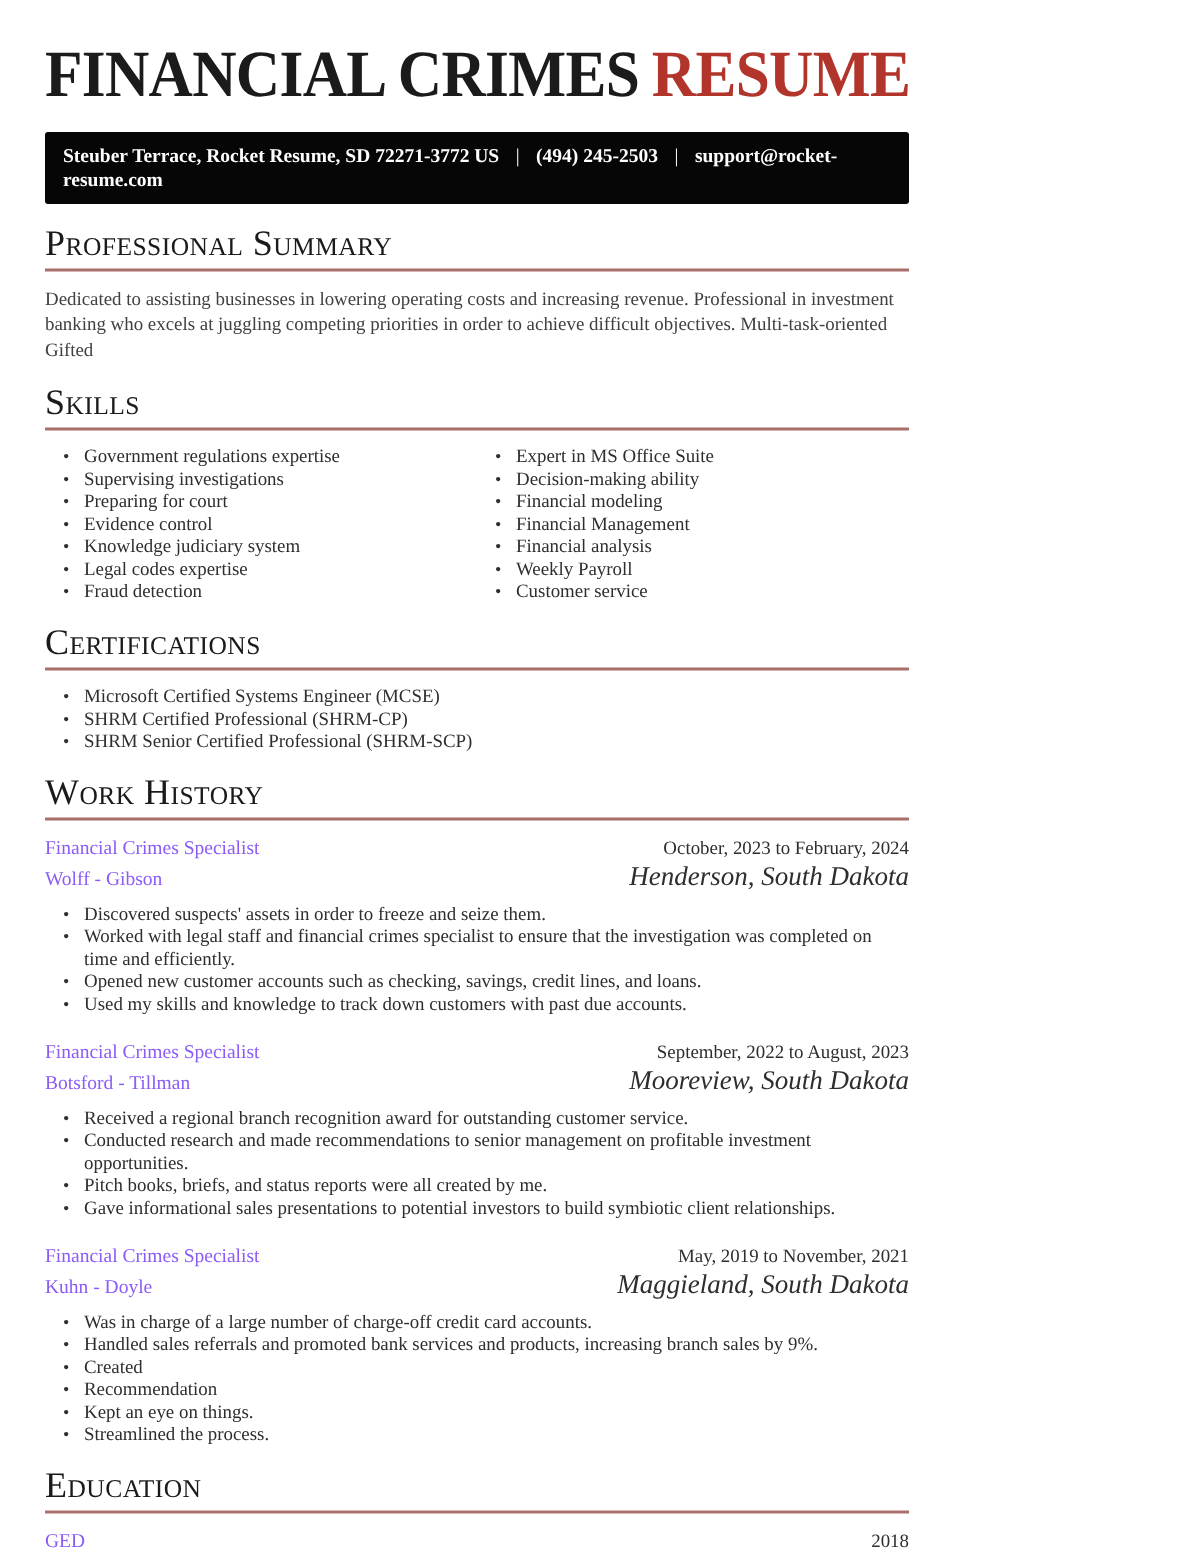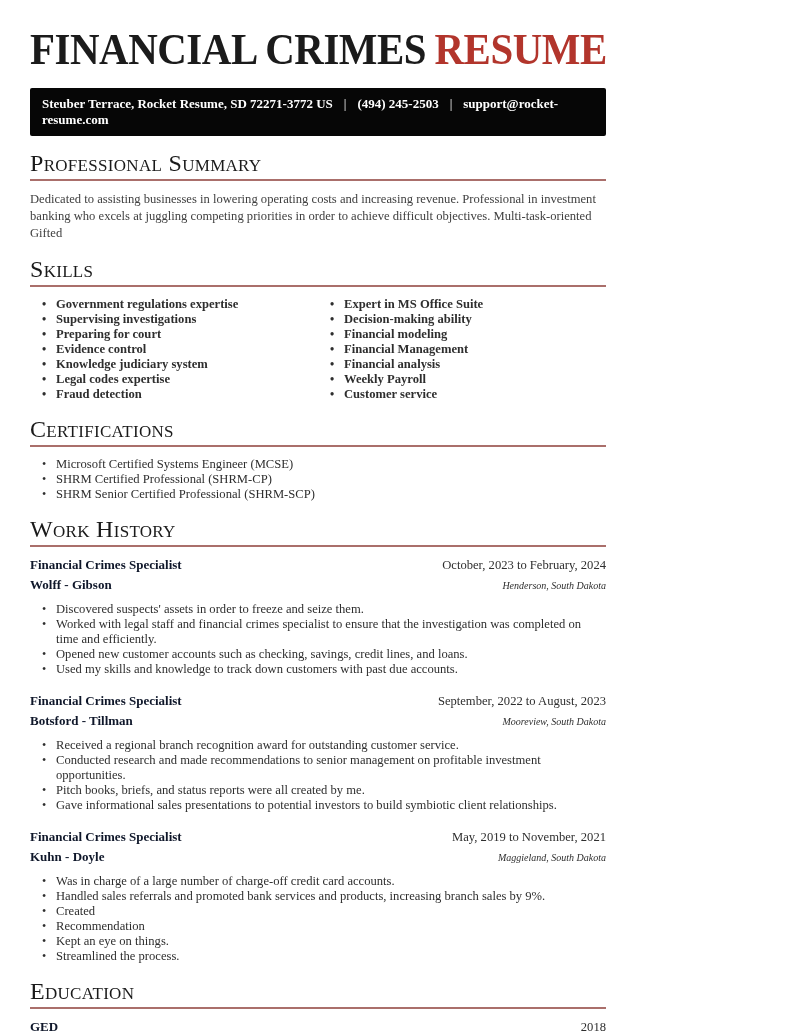--- a/index.html
+++ b/index.html
@@ -77,47 +77,46 @@
   }
   ul.bullet-list li::before {
     content: "\2022";
     position: absolute;
     left: 12px;
     top: 0;
     font-size: 12px;
   }
   .skills-cols {
     display: flex;
-    font-weight: bold;
   }
   .skills-cols ul.bullet-list {
     width: 50%;
   }
   .row {
     display: flex;
     justify-content: space-between;
     align-items: baseline;
   }
   .row + .row {
     margin-top: 4px;
   }
   .row .left-bold {
-    font-weight: bold;
+    font-weight: normal;
     font-size: 13px;
     line-height: 15px;
-    color: #0f172a;
+    color: #8b5cf6;
   }
   .row .right-plain {
     font-size: 12.6px;
     line-height: 15px;
     text-align: right;
   }
   .row .right-italic {
     font-style: italic;
-    font-size: 10px;
+    font-size: 18px;
     line-height: 15px;
     text-align: right;
   }
   .job + .job {
     margin-top: 16px;
   }
   .job ul.bullet-list {
     margin-top: 9px;
   }
 </style>

